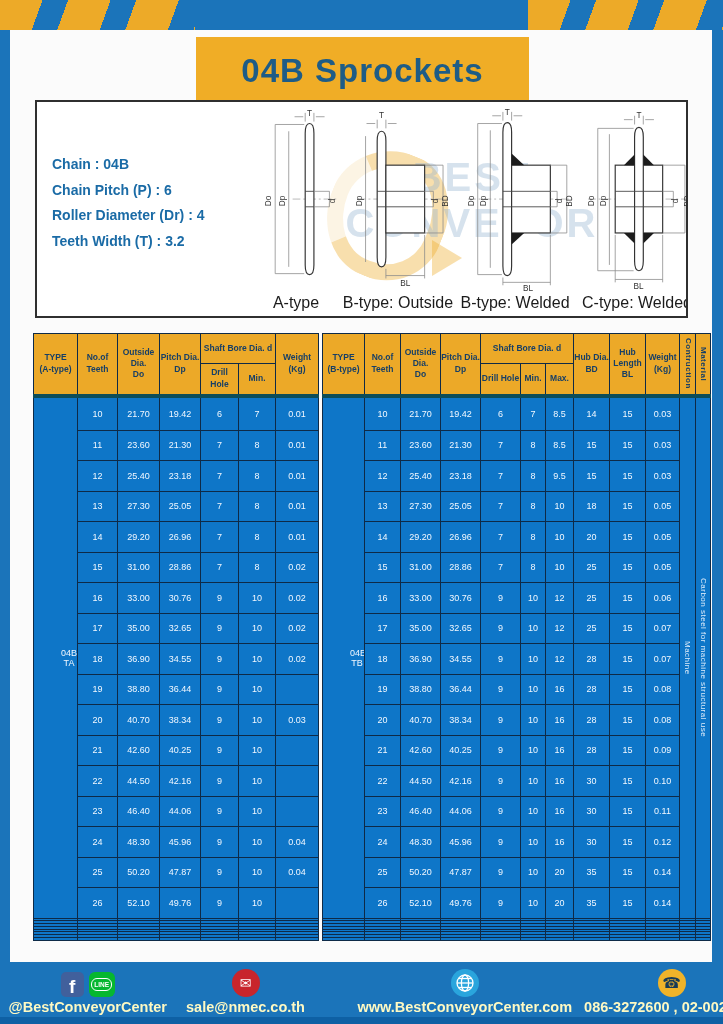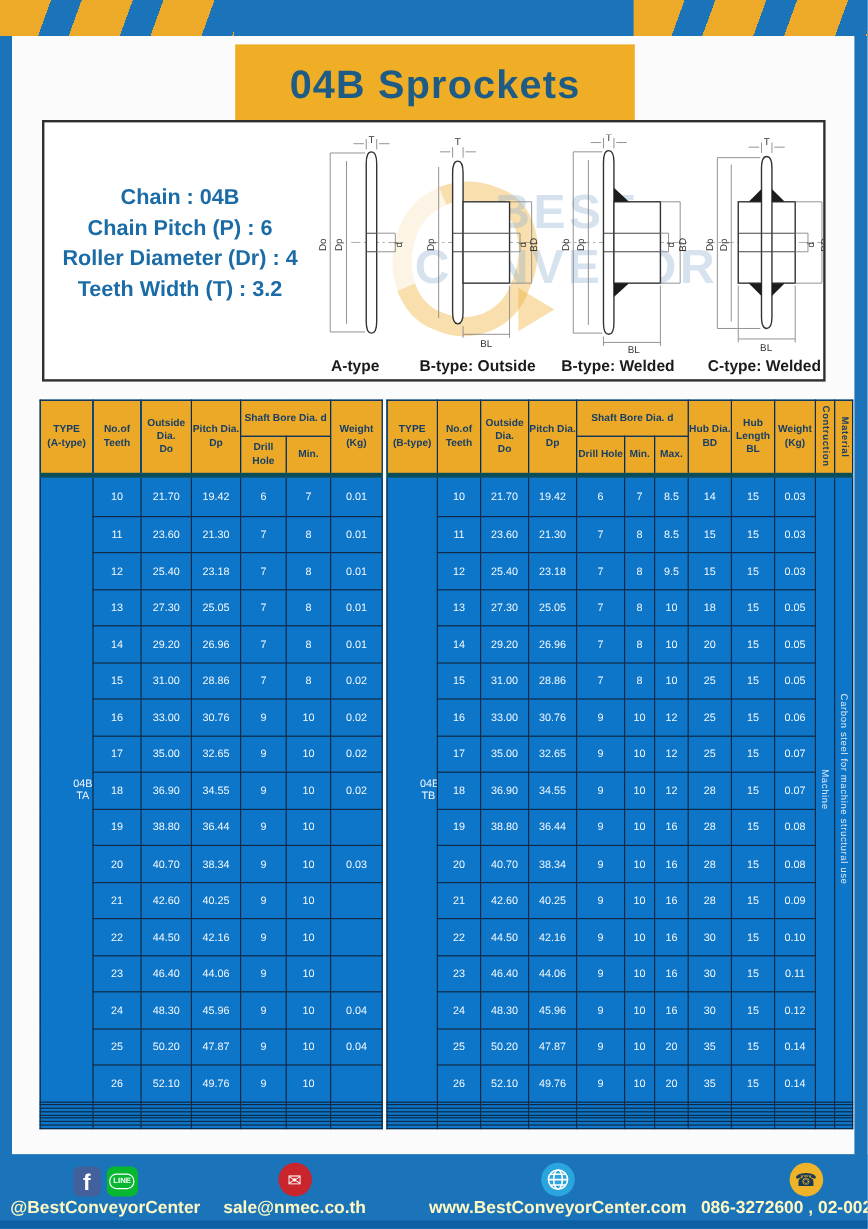--- a/index.html
+++ b/index.html
@@ -24,27 +24,27 @@
   .watermark { position:absolute; left:300px; top:52px; width:270px; text-align:center; z-index:0;
                font-weight:bold; font-size:40px; line-height:46px; letter-spacing:3px;
                color:rgba(147,178,208,0.38); }
   .wm-swirl { position:absolute; left:290px; top:48px; width:120px; height:130px; z-index:0;
               border:16px solid rgba(237,170,40,0.38); border-radius:55% 45% 50% 50% / 48% 52% 45% 55%;
               border-left-color:rgba(237,170,40,0.12); transform:rotate(22deg); }
   .wm-tri { position:absolute; left:395px; top:138px; width:0; height:0; z-index:0;
             border-left:30px solid rgba(237,170,40,0.38); border-top:18px solid transparent; border-bottom:18px solid transparent; }
 
   .specs { position:absolute; left:15px; top:50px; z-index:1; }
-  .specs div { font-size:18px; font-weight:bold; color:#1a6ba6; line-height:25.5px; white-space:nowrap;text-align:center; }
+  .specs div { font-size:14px; font-weight:bold; color:#1a6ba6; line-height:25.5px; white-space:nowrap; }
 
   .figures { position:absolute; left:213px; top:6px; right:8px; bottom:4px; display:flex;
              justify-content:space-between; z-index:1; }
   .figure { display:flex; flex-direction:column; justify-content:flex-end; align-items:center; }
   .figure svg { display:block; }
-  .caption { font-size:13px; color:#1b1b1b; margin-top:1px; white-space:nowrap;font-weight:bold; }
+  .caption { font-size:16px; color:#1b1b1b; margin-top:1px; white-space:nowrap; }
 
   .dim-line { stroke:#8a8a8a; stroke-width:0.8; fill:none; }
   .center-line { stroke:#9a9a9a; stroke-width:0.7; stroke-dasharray:8 3 2 3; }
   .shape { fill:#fff; stroke:#333; stroke-width:1.2; }
   .bore { stroke:#444; stroke-width:0.9; }
   .weld { fill:#1c1c1c; }
   .dim-text { font-size:8.5px; fill:#333; font-family:"Liberation Sans",sans-serif; }
 
   
   table { position:absolute; top:333px; border-collapse:collapse; table-layout:fixed; height:608px; background:#0e76c8; }

